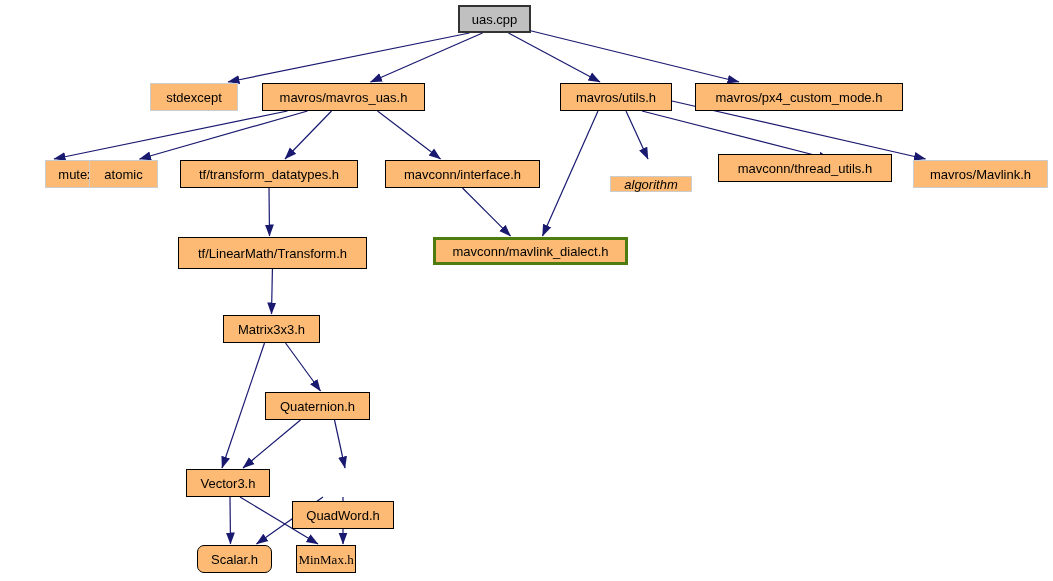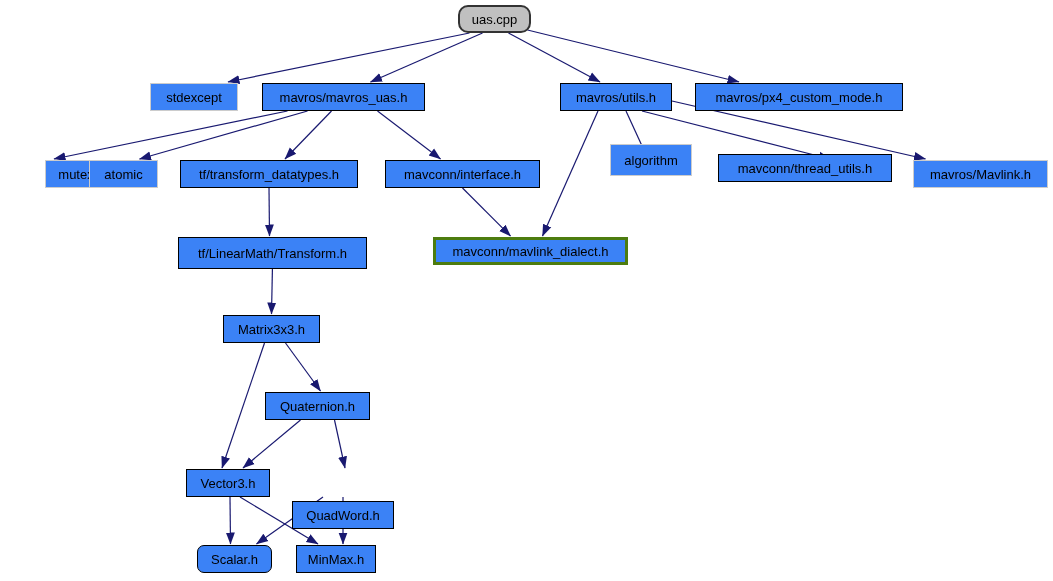--- a/index.html
+++ b/index.html
@@ -7,21 +7,21 @@
     position:relative;
     width:1053px;height:581px;
     background:#ffffff;
     font-family:"Liberation Sans","DejaVu Sans",sans-serif;
     overflow:hidden;
   }
   #edges{position:absolute;left:0;top:0;width:1053px;height:581px;}
   .node{
     position:absolute;
     box-sizing:border-box;
-    background:#3b82f6;
+    background:#fdba74;
     border:1px solid #000000;
     color:#000000;
     font-size:13px;
     text-align:center;
     display:flex;align-items:center;justify-content:center;
     white-space:nowrap;
     line-height:1;
   }
   .node.root{background:#c0c0c0;border:2px solid #333333;font-weight:normal;}
   .node.plain{border:1px solid #cccccc;}
@@ -58,34 +58,34 @@
         <line x1="264.5" y1="343" x2="222" y2="468" stroke="#191970" stroke-width="1.2" marker-end="url(#arrow)"></line>
         <line x1="300.5" y1="420" x2="243" y2="468" stroke="#191970" stroke-width="1.2" marker-end="url(#arrow)"></line>
         <line x1="334.5" y1="420" x2="345" y2="468" stroke="#191970" stroke-width="1.2" marker-end="url(#arrow)"></line>
         <line x1="230" y1="497" x2="230.5" y2="544" stroke="#191970" stroke-width="1.2" marker-end="url(#arrow)"></line>
         <line x1="240" y1="497" x2="318" y2="544" stroke="#191970" stroke-width="1.2" marker-end="url(#arrow)"></line>
         <line x1="323" y1="497" x2="256.5" y2="544" stroke="#191970" stroke-width="1.2" marker-end="url(#arrow)"></line>
         <line x1="343" y1="497" x2="343" y2="544" stroke="#191970" stroke-width="1.2" marker-end="url(#arrow)"></line>
       </g>
   </svg>
   <div id="nodes">
-      <div class="node root" style="left: 458px; top: 5px; width: 73px; height: 28px; border-radius: 10px;">uas.cpp</div>
+      <div class="node root" style="left: 458px; top: 5px; width: 73px; height: 28px;">uas.cpp</div>
       <div class="node plain" style="left: 150px; top: 83px; width: 88px; height: 28px;">stdexcept</div>
       <div class="node linked" style="left: 262px; top: 83px; width: 163px; height: 28px;">mavros/mavros_uas.h</div>
       <div class="node linked" style="left: 560px; top: 83px; width: 112px; height: 28px;">mavros/utils.h</div>
       <div class="node linked" style="left: 695px; top: 83px; width: 208px; height: 28px;">mavros/px4_custom_mode.h</div>
       <div class="node plain" style="left: 5px; top: 160px; width: 62px; height: 28px; margin-left: 40px;">mutex</div>
       <div class="node plain" style="left: 89px; top: 160px; width: 69px; height: 28px;">atomic</div>
       <div class="node linked" style="left: 180px; top: 160px; width: 178px; height: 28px;">tf/transform_datatypes.h</div>
       <div class="node linked" style="left: 385px; top: 160px; width: 155px; height: 28px;">mavconn/interface.h</div>
-      <div class="node plain" style="left: 610px; top: 144px; width: 82px; height: 32px;">algorithm</div>
+      <div class="node plain" style="left: 610px; top: 176px; width: 82px; height: 16px; font-style: italic;">algorithm</div>
       <div class="node linked" style="left: 718px; top: 154px; width: 174px; height: 28px;">mavconn/thread_utils.h</div>
       <div class="node plain" style="left: 913px; top: 160px; width: 135px; height: 28px;">mavros/Mavlink.h</div>
       <div class="node linked" style="left: 178px; top: 237px; width: 189px; height: 32px;">tf/LinearMath/Transform.h</div>
       <div class="node ext" style="left: 433px; top: 237px; width: 195px; height: 28px;">mavconn/mavlink_dialect.h</div>
       <div class="node linked" style="left: 223px; top: 315px; width: 97px; height: 28px;">Matrix3x3.h</div>
       <div class="node linked" style="left: 265px; top: 392px; width: 105px; height: 28px;">Quaternion.h</div>
       <div class="node linked" style="left: 186px; top: 469px; width: 84px; height: 28px;">Vector3.h</div>
       <div class="node linked" style="left: 292px; top: 469px; width: 102px; height: 28px; margin-top: 32px;">QuadWord.h</div>
       <div class="node linked" style="left: 197px; top: 545px; width: 75px; height: 28px; border-radius: 7px;">Scalar.h</div>
-      <div class="node linked" style="left: 296px; top: 545px; width: 80px; height: 28px;">MinMax.h</div>
+      <div class="node linked" style="left: 296px; top: 545px; width: 60px; height: 28px; font-family: Liberation Serif, serif;">MinMax.h</div>
     </div>
 </div>
 
 </body></html>

